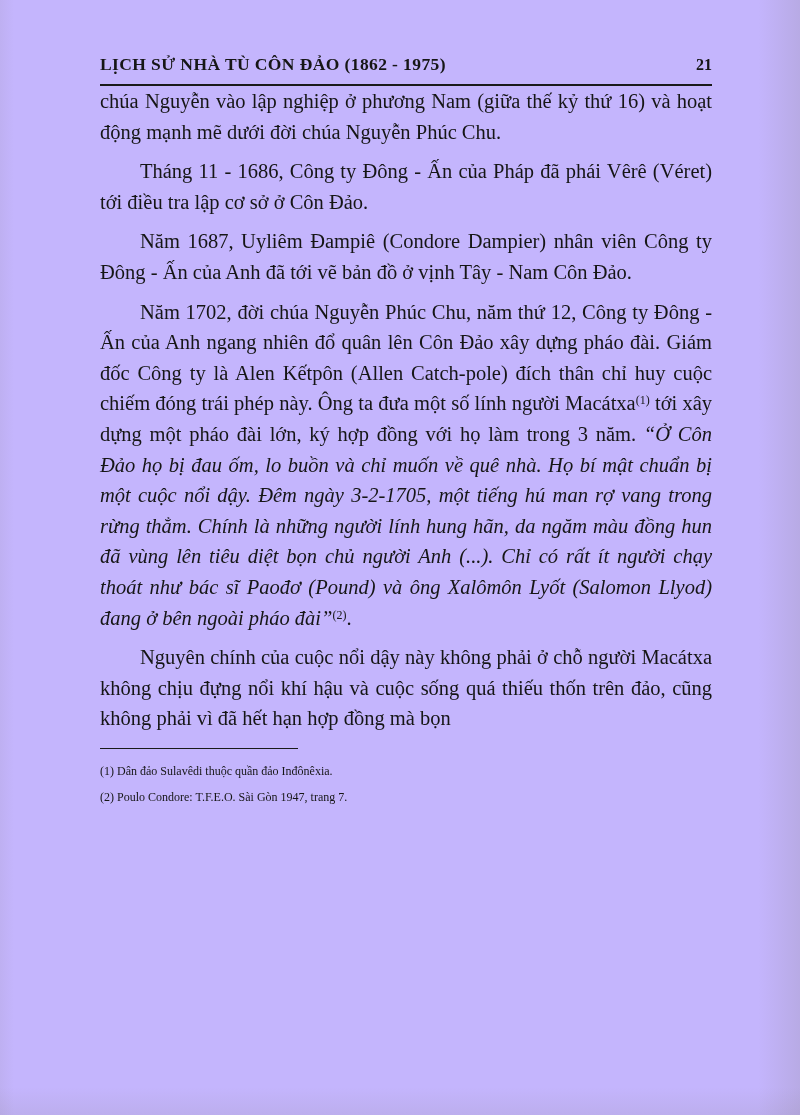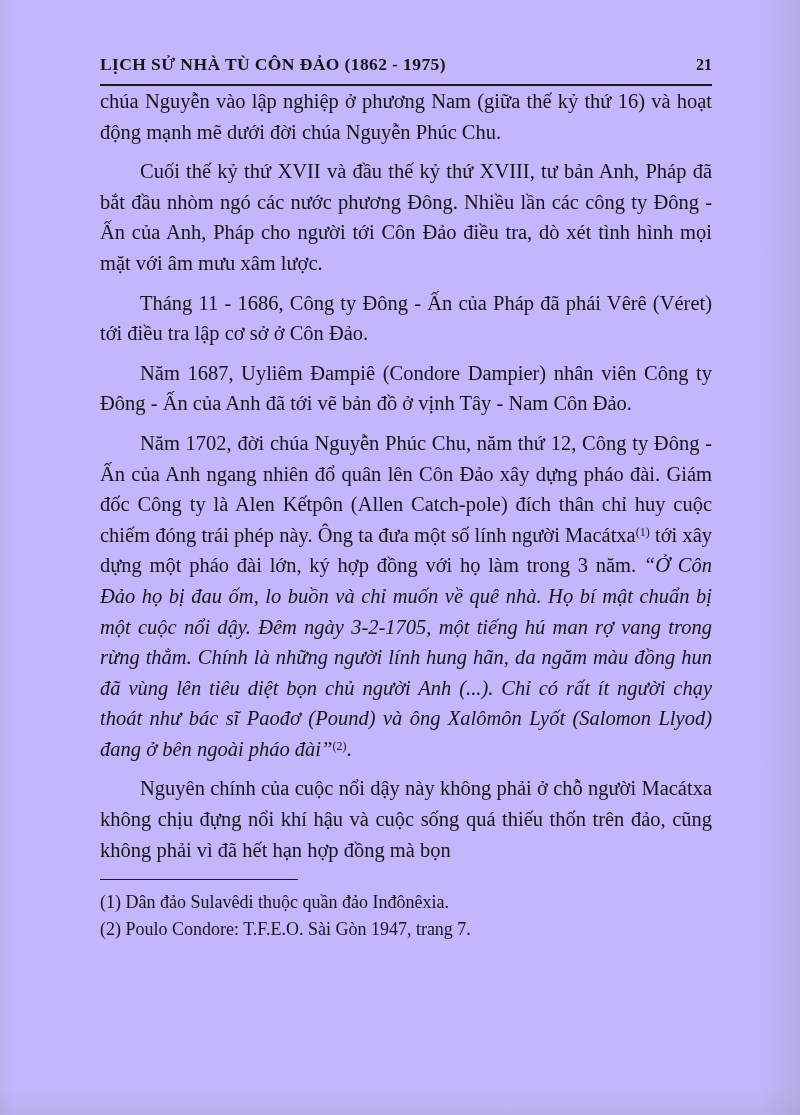--- a/index.html
+++ b/index.html
@@ -50,21 +50,21 @@
   main.body-text p.continued { text-indent: 0; }
   sup.fnref {
     font-size: 12px;
     line-height: 0;
     vertical-align: 6px;
     letter-spacing: 0;
   }
   em.quote { font-style: italic; }
   footer.footnotes {
     margin-top: 14px;
-    font-size: 18px;
+    font-size: 12px;
     line-height: 26.5px;
     text-align: left;
   }
   .footnote-rule {
     width: 198px;
     border-top: 1.7px solid #1a1a1a;
     margin-bottom: 9px;
   }
   .shadow-right {
     position: absolute;
@@ -99,21 +99,20 @@
       <span class="running-title">LỊCH SỬ NHÀ TÙ CÔN ĐẢO (1862 - 1975)</span>
       <span class="page-num">21</span>
     </header>
 
     <hr class="header-rule">
 
     <main class="body-text">
 
       <p class="continued">chúa Nguyễn vào lập nghiệp ở phương Nam (giữa thế kỷ thứ 16) và hoạt động mạnh mẽ dưới đời chúa Nguyễn Phúc Chu.</p>
 
-      <p>Cuối thế kỷ thứ XVII và đầu thế kỷ thứ XVIII, tư bản Anh, Pháp đã bắt đầu nhòm ngó các nước phương Đông. Nhiều lần các công ty Đông - Ấn của Anh, Pháp cho người tới Côn Đảo điều tra, dò xét tình hình mọi mặt với âm mưu xâm lược.</p>
 
       <p>Tháng 11 - 1686, Công ty Đông - Ấn của Pháp đã phái Vêrê (Véret) tới điều tra lập cơ sở ở Côn Đảo.</p>
 
       <p>Năm 1687, Uyliêm Đampiê (Condore Dampier) nhân viên Công ty Đông - Ấn của Anh đã tới vẽ bản đồ ở vịnh Tây - Nam Côn Đảo.</p>
 
       <p><span>Năm 1702, đời chúa Nguyễn Phúc Chu, năm thứ 12, Công ty Đông - Ấn của Anh ngang nhiên đổ quân lên Côn Đảo xây dựng pháo đài. Giám đốc Công ty là Alen Kếtpôn (Allen Catch-pole) đích thân chỉ huy cuộc chiếm đóng trái phép này. Ông ta đưa một số lính người Macátxa</span><sup class="fnref">(1)</sup><span> tới xây dựng một pháo đài lớn, ký hợp đồng với họ làm trong 3 năm. </span><em class="quote">“Ở Côn Đảo họ bị đau ốm, lo buồn và chỉ muốn về quê nhà. Họ bí mật chuẩn bị một cuộc nổi dậy. Đêm ngày 3-2-1705, một tiếng hú man rợ vang trong rừng thẳm. Chính là những người lính hung hãn, da ngăm màu đồng hun đã vùng lên tiêu diệt bọn chủ người Anh (...). Chỉ có rất ít người chạy thoát như bác sĩ Paođơ (Pound) và ông Xalômôn Lyốt (Salomon Llyod) đang ở bên ngoài pháo đài”</em><sup class="fnref">(2)</sup><span>.</span></p>
 
       <p>Nguyên chính của cuộc nổi dậy này không phải ở chỗ người Macátxa không chịu đựng nổi khí hậu và cuộc sống quá thiếu thốn trên đảo, cũng không phải vì đã hết hạn hợp đồng mà bọn</p>
 
     </main>

